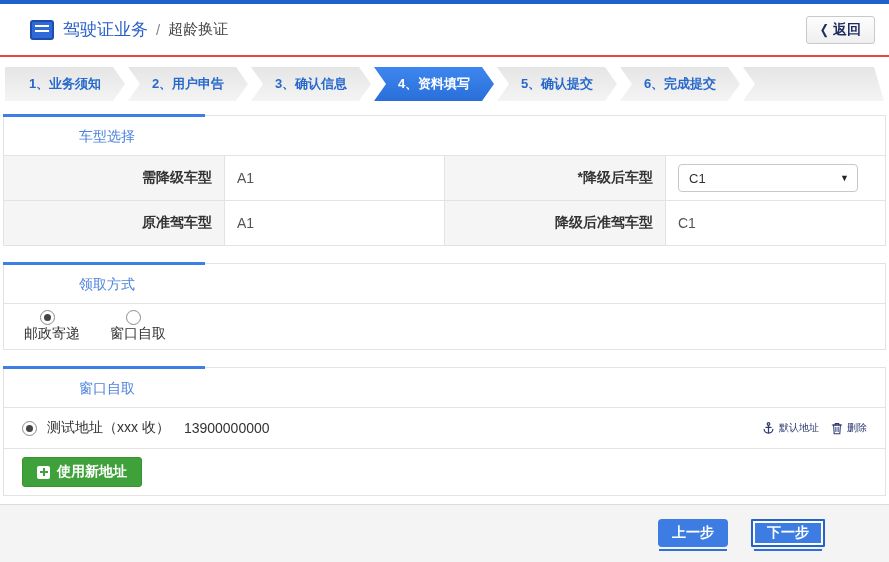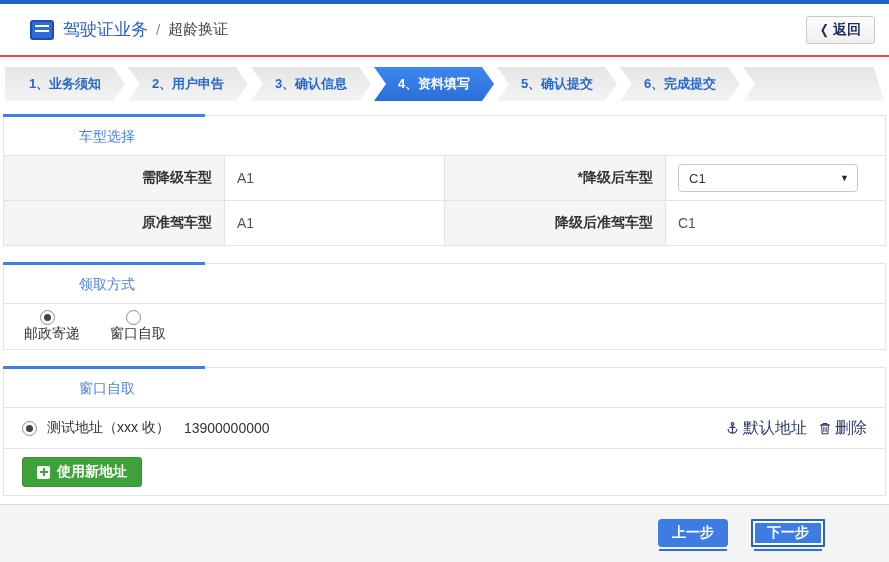--- a/index.html
+++ b/index.html
@@ -55,21 +55,21 @@
   .radio.checked::after { content:''; position:absolute; left:3px; top:3px; right:3px; bottom:3px; background:#444; border-radius:50%; }
   .radio-row { display:flex; align-items:center; height:45px; padding-left:20px; }
   .radio-item { display:flex; align-items:center; margin-right:30px; font-size:14px; color:#333; cursor:pointer;flex-direction:column; }
   .radio-item .radio { margin-right:9px; }
 
   
   .address-row { display:flex; align-items:center; height:41px; padding:0 18px; border-bottom:1px solid #e3e3e3; font-size:14px; color:#333; }
   .address-row .radio { margin-right:10px; }
   .addr-phone { margin-left:14px; }
   .addr-links { margin-left:auto; display:flex; align-items:center; gap:12px; }
-  .link { display:flex; align-items:center; gap:4px; color:#2c3a6e; font-size:16px; text-decoration:none; cursor:pointer; }
+  .link { display:flex; align-items:center; gap:4px; color:#2c3a6e; font-size:10px; text-decoration:none; cursor:pointer; }
   .link svg { display:block; }
   .btn-row { padding:8px 0 8px 18px; }
   .green-btn { height:30px; padding:0 14px; background:#3fa13a; border:1px solid #389232; border-radius:3px;
     color:#fff; font-size:14px; font-weight:bold; display:inline-flex; align-items:center; gap:7px; cursor:pointer; font-family:inherit; }
   .plus { width:13px; height:13px; background:#fff; border-radius:2px; position:relative; display:inline-block; }
   .plus::before { content:''; position:absolute; left:2.5px; right:2.5px; top:5.5px; height:2px; background:#3fa13a; }
   .plus::after  { content:''; position:absolute; top:2.5px; bottom:2.5px; left:5.5px; width:2px; background:#3fa13a; }
 
   
   .footer { height:58px; flex:none; background:#f4f4f4; border-top:1px solid #dcdcdc;

